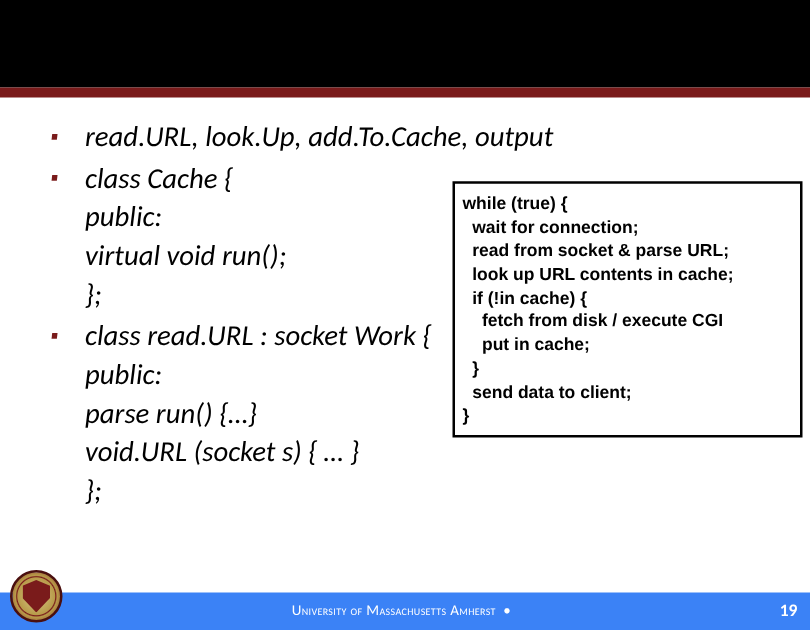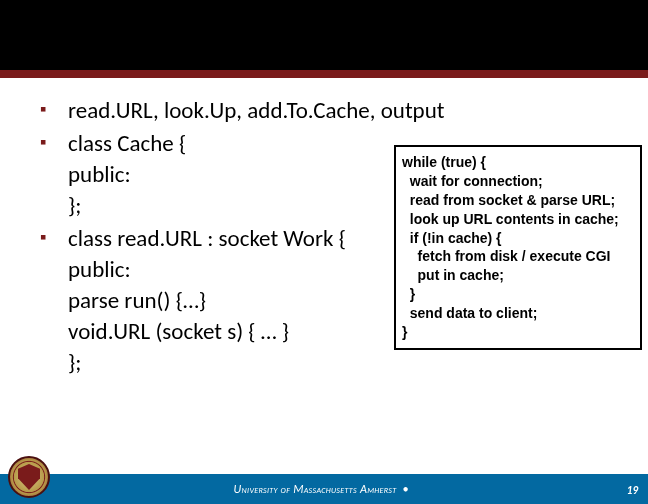--- a/index.html
+++ b/index.html
@@ -2,59 +2,58 @@
 <html><head>
 <meta charset="utf-8">
 <style>
   * { margin: 0; padding: 0; box-sizing: border-box; }
   html, body { width: 648px; height: 504px; font-family: Calibri, Arial, sans-serif; background: #fff; overflow: hidden; }
   .slide { width: 648px; height: 504px; position: relative; background: #fff; }
   .topbar { width: 100%; height: 70px; background: #000; }
   .topbar-accent { width: 100%; height: 8px; background: #7a1b1b; }
   .content { position: absolute; top: 95px; left: 40px; right: 10px; }
   .bullet-list { list-style: none; }
-  .bullet-list > li { position: relative; padding-left: 28px; font-size: 23px; color: #000; line-height: 1.35; margin-bottom: 2px; }
+  .bullet-list > li { position: relative; padding-left: 28px; font-size: 23px; color: #000; line-height: 1.35; margin-bottom: 2px; font-style: italic; }
   .bullet-list > li::before { content: "▪"; position: absolute; left: 0; top: 2px; color: #7a1b1b; font-size: 18px; }
   .indent { display: block; padding-left: 0px; }
   .codebox {
     position: absolute;
     top: 145px;
     right: 6px;
-    width: 248px;
+    width: 280px;
     border: 2px solid #000;
     background: #fff;
     padding: 6px 6px;
     font-family: "Comic Sans MS", cursive, sans-serif;
     font-size: 14px;
     line-height: 1.35;
     font-weight: bold;
     white-space: pre;
   }
   .footer {
     position: absolute;
     bottom: 0;
     left: 0;
     width: 100%;
     height: 30px;
-    background: #0369a1;
+    background: #3b82f6;
     display: flex;
     align-items: center;
     justify-content: center;
     color: #fff;
     font-size: 12px;
-    font-style: italic;
   }
   .footer .uni { font-variant: small-caps; letter-spacing: 0.3px; }
   .footer .dot { margin: 0 6px; }
   .page-num {
     position: absolute;
     right: 10px;
     bottom: 7px;
     color: #fff;
-    font-size: 11px;
+    font-size: 14px;
     font-weight: bold;
   }
   .seal {
     position: absolute;
     left: 8px;
     bottom: 6px;
     width: 42px;
     height: 42px;
     border-radius: 50%;
     background: radial-gradient(circle at 50% 50%, #d9c98a 0%, #b89b4a 55%, #7a1b1b 58%, #b89b4a 62%, #7a1b1b 100%);
@@ -77,20 +76,21 @@
   <div class="topbar-accent"></div>
 
   <div class="content">
     <ul class="bullet-list">
       <li>
         <span>read.URL, look.Up, add.To.Cache, output</span>
       </li>
       <li>
         <span>class Cache {</span>
         <span class="indent">public:</span>
+        <span class="indent"> virtual void run();</span>
         <span class="indent">};</span>
       </li>
       <li>
         <span>class read.URL : socket Work {</span>
         <span class="indent">public:</span>
         <span class="indent"> parse run() {…}</span>
         <span class="indent"> void.URL (socket s) { … }</span>
         <span class="indent">};</span>
       </li>
     </ul>

